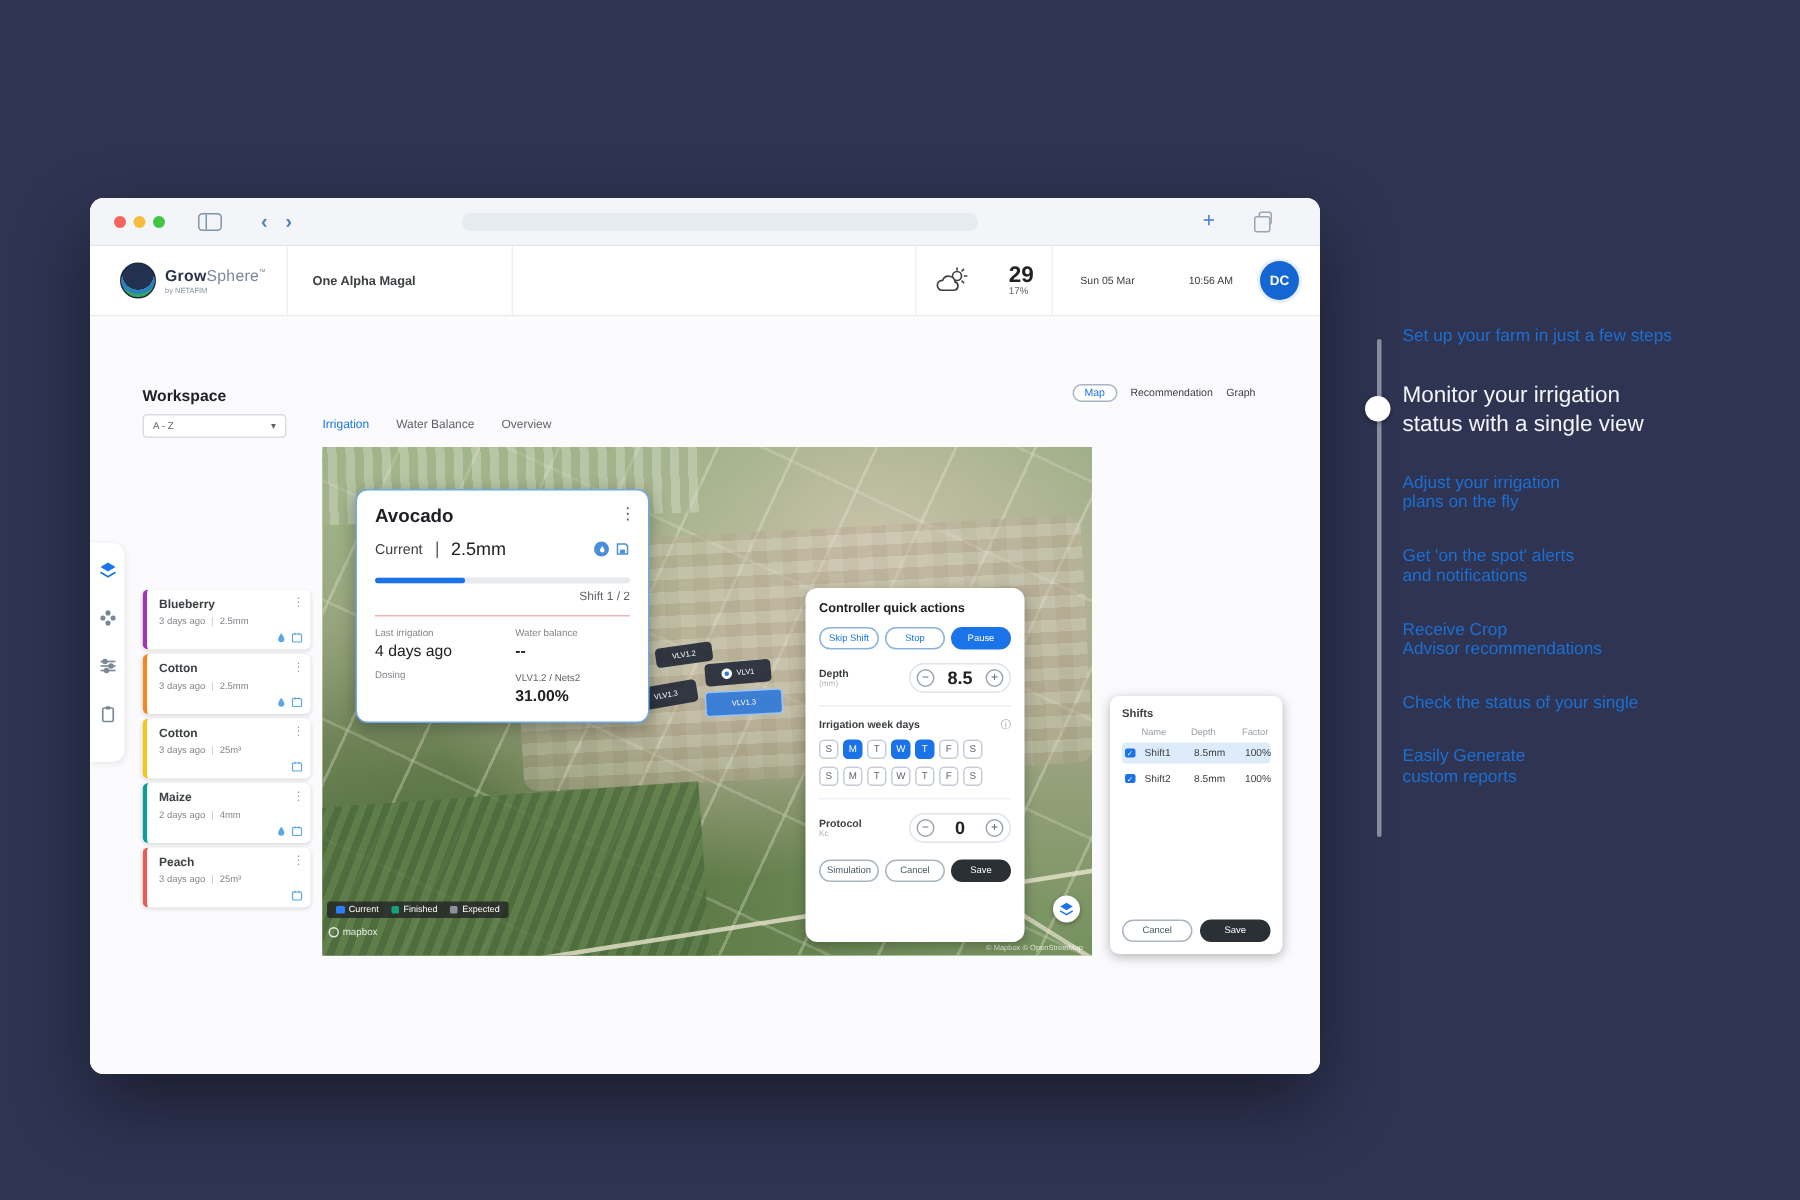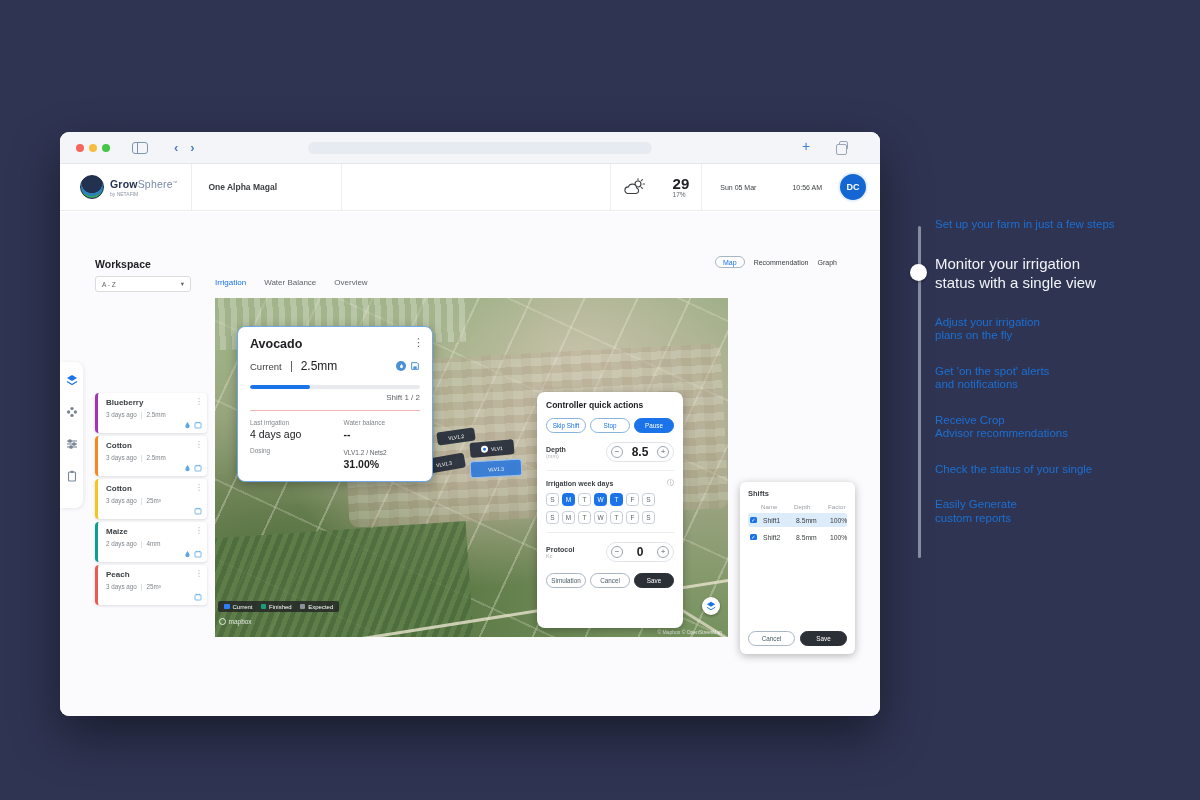--- a/index.html
+++ b/index.html
@@ -154,21 +154,21 @@
   .sval { font-size:12px; font-weight:600; color:#202124; min-width:24px; text-align:center;}
   .cdiv { margin-top:8px; height:1px; background:#eceff1;}
   .weekhdr { display:flex; justify-content:space-between; align-items:center; margin-top:7px;}
   .winfo { font-size:7px; color:#9aa0a6;}
   .dayrow { display:flex; gap:3px; margin-top:5px;}
   .chip { width:13px; height:13px; border:1px solid #c5cdd6; border-radius:3.5px; font-size:6.5px; color:#5f6368;
           display:flex; align-items:center; justify-content:center; background:#fff;}
   .chip.on { background:#1a73e8; border-color:#1a73e8; color:#fff;}
   .actrow { display:flex; gap:4px; margin-top:11px;}
 
-  .shifts { left:680px; top:252px; width:115px; height:172px; padding:7px 8px; border-radius:6px;margin-top:18px;}
+  .shifts { left:680px; top:252px; width:115px; height:172px; padding:7px 8px; border-radius:6px;}
   .shtitle { font-size:7.5px; font-weight:600; color:#3c4043;}
   .shgrid { display:grid; grid-template-columns:13px 33px 34px 1fr; align-items:center;}
   .shhdr { margin-top:5px; font-size:6.2px; color:#9aa0a6;}
   .shrow { margin-top:3px; padding:3.5px 2px; border-radius:3px; font-size:6.8px; color:#3c4043;}
   .shrow.sel { background:#ddecfb;}
   .cbox { width:6.5px; height:6.5px; background:#1a73e8; border-radius:1.5px; color:#fff; font-size:5px;
           display:flex; align-items:center; justify-content:center;}
   .shfoot { position:absolute; left:8px; right:8px; bottom:8px; display:flex; gap:5px;}
 
   

